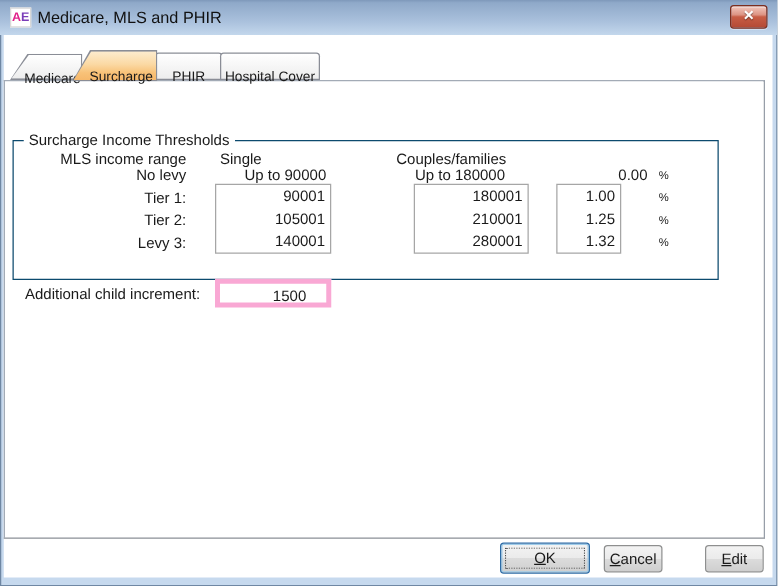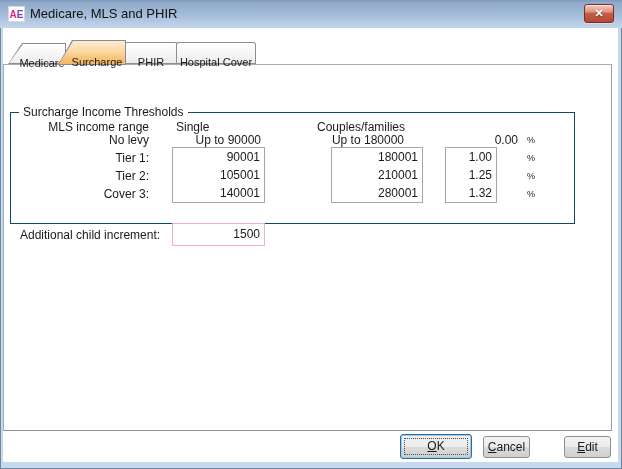--- a/index.html
+++ b/index.html
@@ -103,22 +103,22 @@
   .box-levy    { left:442px; width:52px; }
   .tier-box .tcell {
     height:18px; line-height:18px; text-align:right; padding-right:4px; white-space:nowrap;
   }
 
   
   .aci-label { position:absolute; left:17px; top:197px; width:140px; height:20px;
                line-height:20px; text-align:right; white-space:nowrap; }
   .aci-input {
     position:absolute; left:169px; top:195px; width:93px; height:23px;
-    border:1px solid #f9a8d4; background:#fff;
-    line-height:21px; text-align:right; padding-right:4px;
+    border:4px solid #f9a8d4; background:#fff;
+    line-height:21px; text-align:right; padding-right:16px;
   }
 
   
   .btn {
     position:absolute; height:22px; top:408px;
     border:1px solid #8e8f8f; border-radius:3px;
     background:linear-gradient(180deg,#f3f3f3 0%, #ebebeb 50%, #dcdcdc 50%, #cfcfcf 100%);
     text-align:center; line-height:20px; font-size:12px; color:#1a1a1a;
     cursor:default;
   }
@@ -179,21 +179,21 @@
       <div class="groupbox-title">Surcharge Income Thresholds</div>
     </div>
 
     <div class="cell row-label" style="top:90px">MLS income range</div>
     <div class="cell hdr-single" style="top:90px">Single</div>
     <div class="cell hdr-couples" style="top:90px">Couples/families</div>
 
     <div class="cell row-label" style="top:103px">No levy</div>
     <div class="cell row-label" style="top:121px">Tier 1:</div>
     <div class="cell row-label" style="top:139px">Tier 2:</div>
-    <div class="cell row-label" style="top:157px">Cover 3:</div>
+    <div class="cell row-label" style="top:157px">Levy 3:</div>
 
     <div class="cell val-single r" style="top:103px">Up to 90000</div>
     <div class="cell val-couples r" style="top:103px">Up to 180000</div>
     <div class="cell val-levy r" style="top:103px">0.00</div>
     <div class="cell pct" style="top:103px">%</div>
 
     <div class="tier-box box-single">
       <div class="tcell">90001</div>
       <div class="tcell">105001</div>
       <div class="tcell">140001</div>

